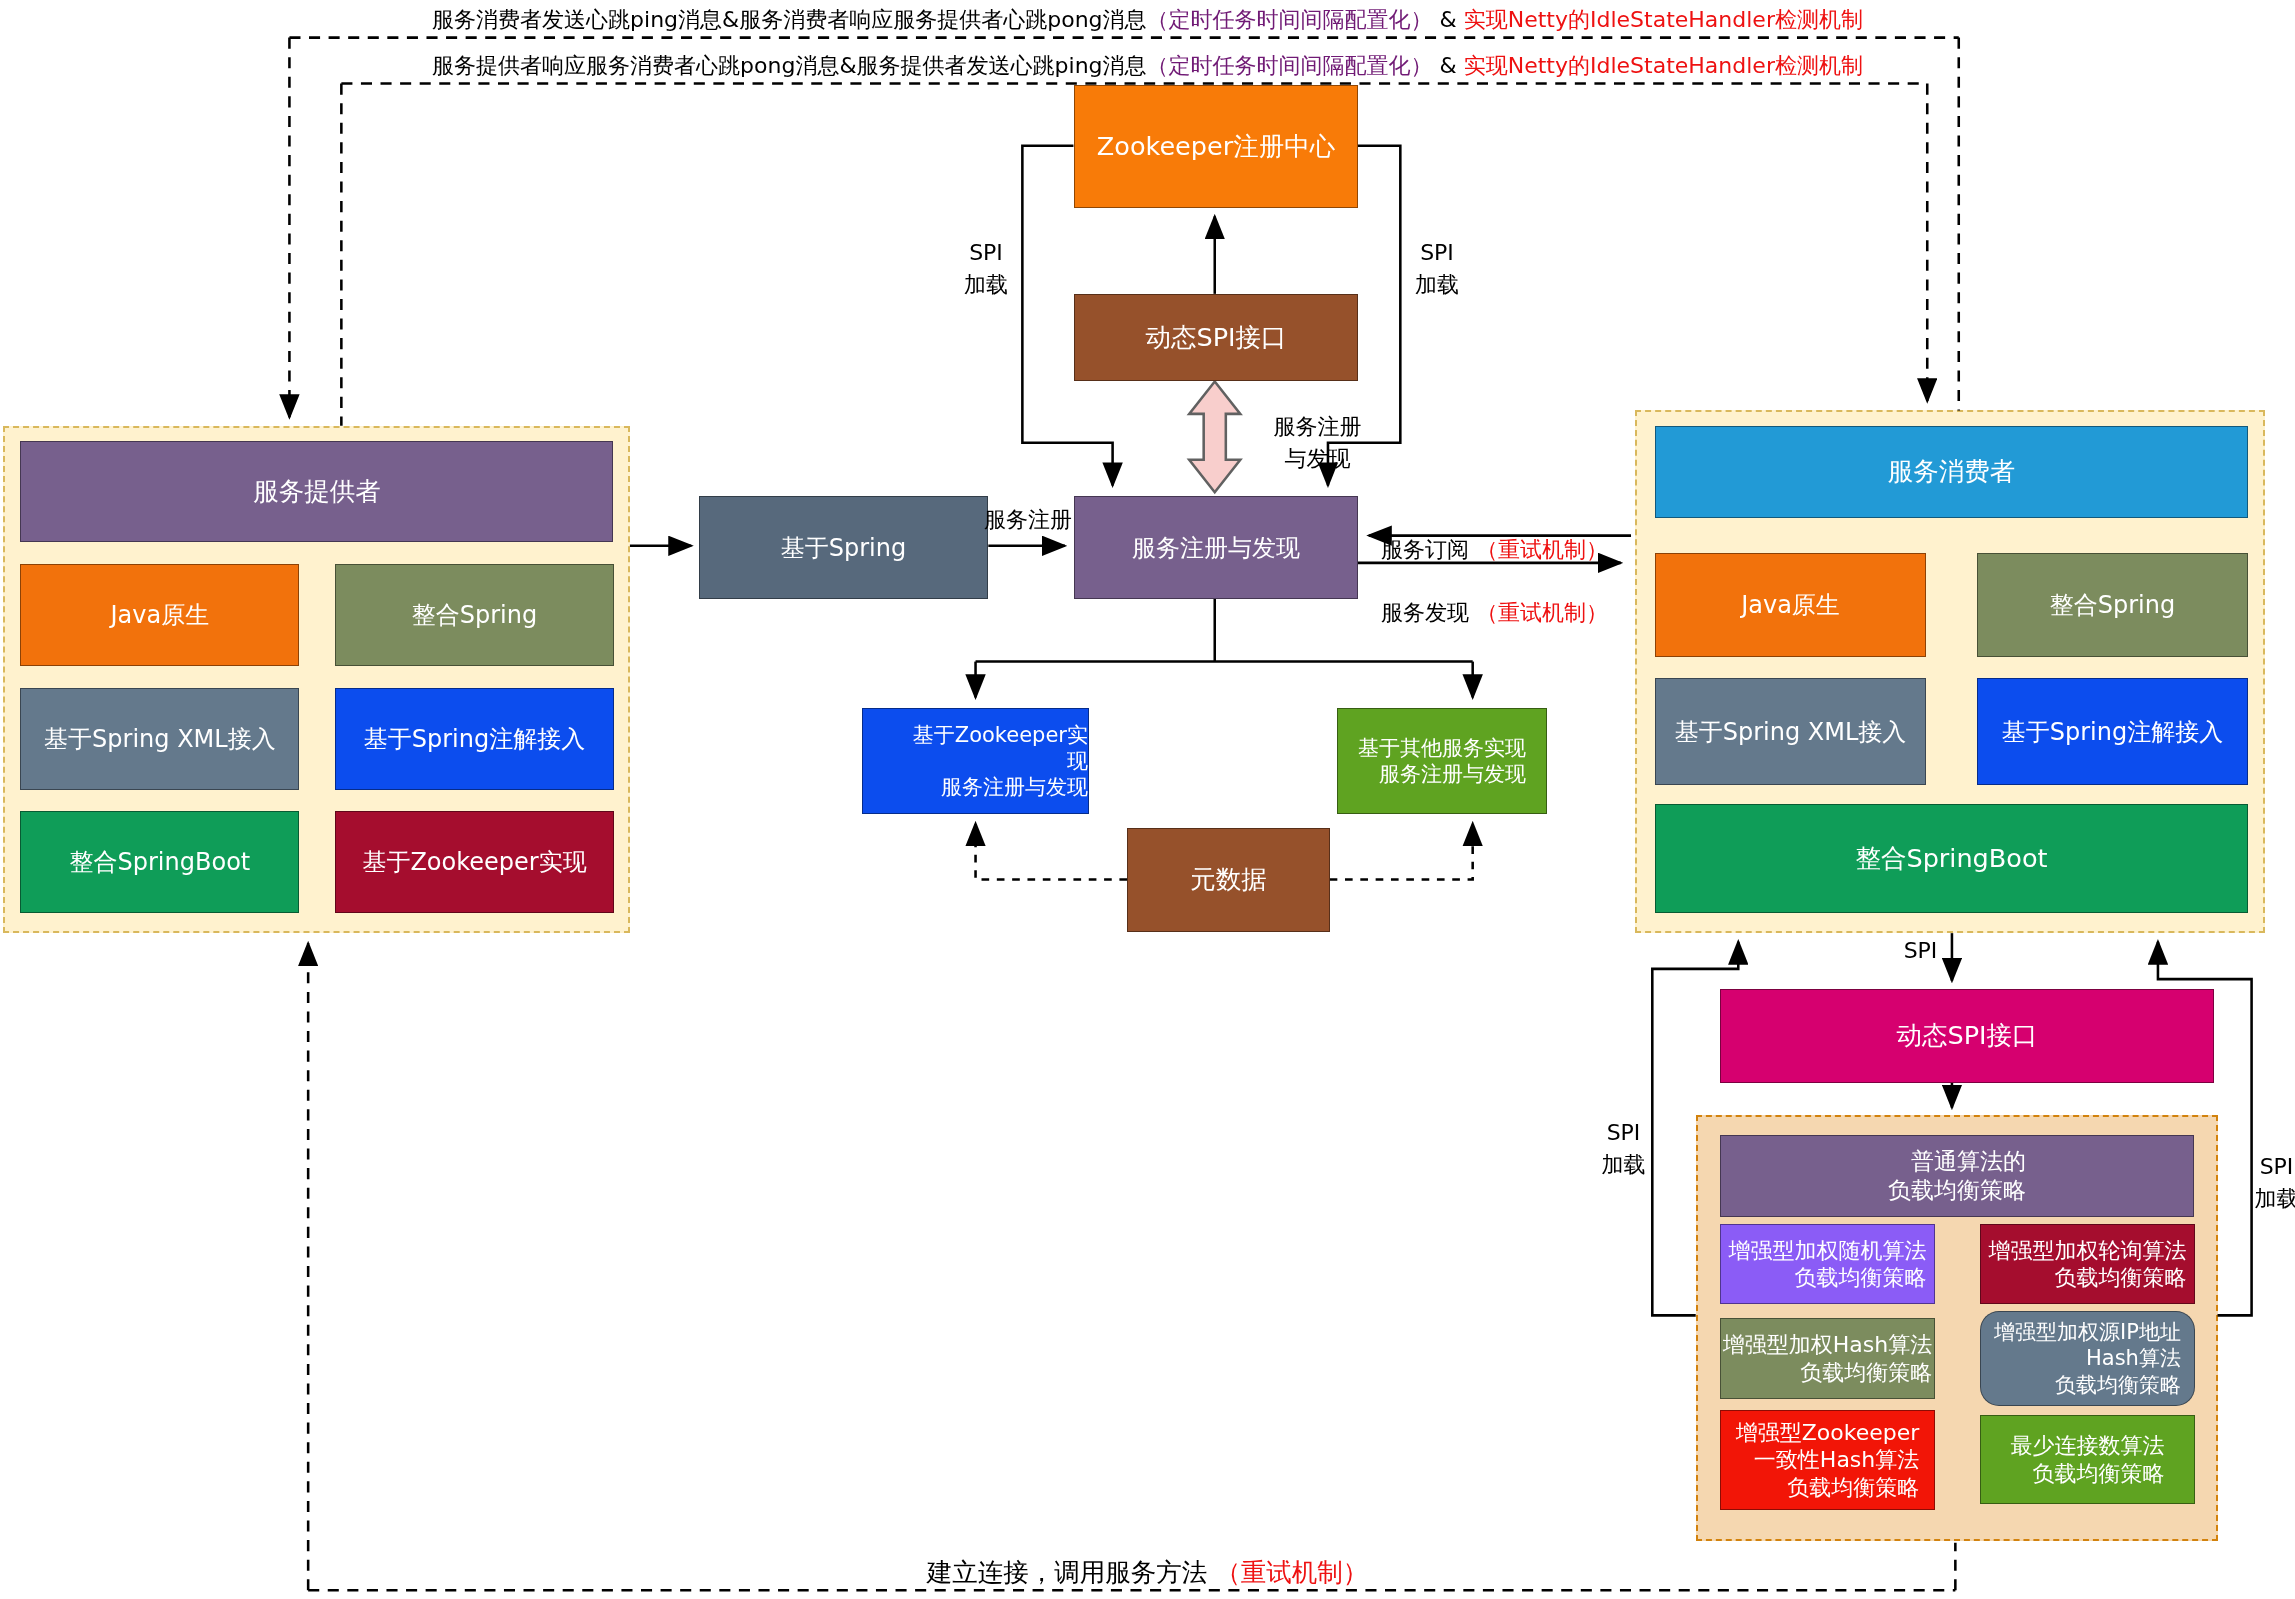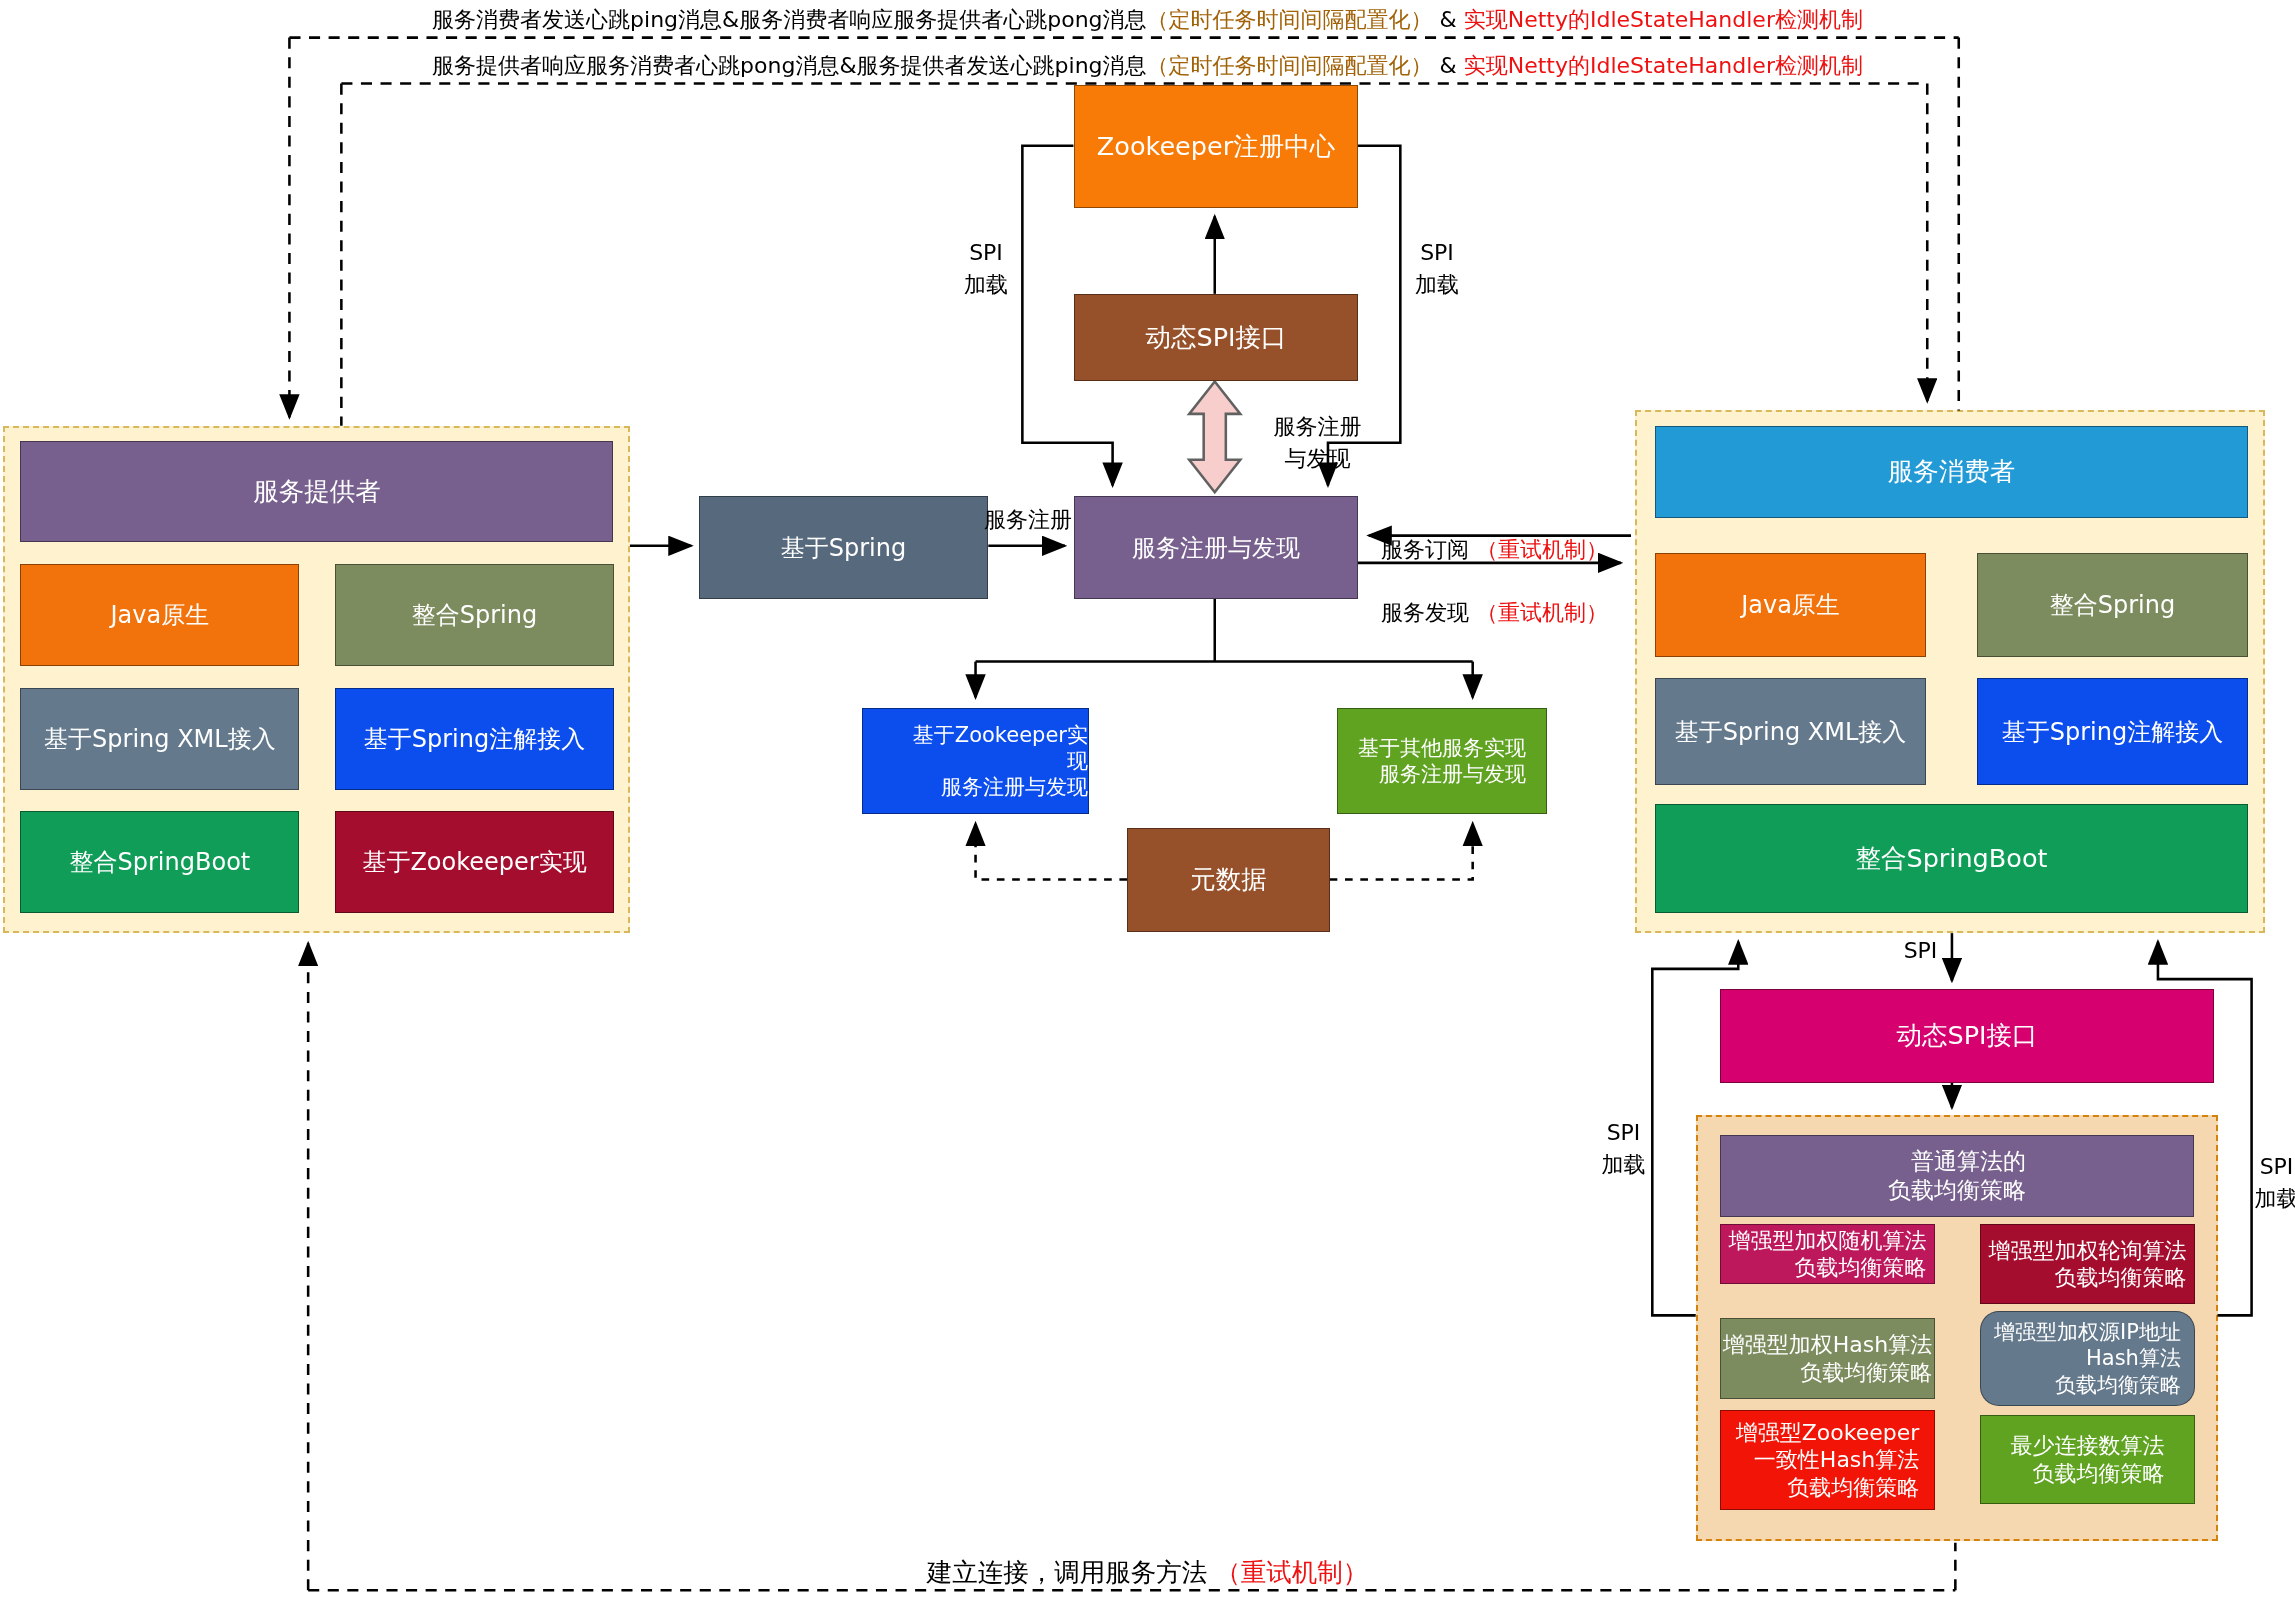--- a/index.html
+++ b/index.html
@@ -8,21 +8,21 @@
   .panel{position:absolute;box-sizing:border-box;border:2.6px dashed #D9B85C;background:#FFF2CE;}
   .panel.lb{border:2.6px dashed #D2820D;background:#F5D7B0;}
   .box{position:absolute;box-sizing:border-box;border:1.7px solid rgba(0,0,0,.42);
        display:flex;align-items:center;justify-content:center;text-align:right;
        color:#fff;white-space:pre-line;line-height:1.25;}
   .lbl{position:absolute;color:#000;white-space:pre-line;text-align:center;line-height:1.45;}.f25{font-size:21px}.f26{font-size:22px}.f27{font-size:23px}
   .f28{font-size:24px}.f30{font-size:25.5px}
   svg.wires{position:absolute;left:0;top:0;z-index:2;}
   .panel{z-index:1;} .box{z-index:3;} .lbl{z-index:4;}
   .hbline{position:absolute;left:0;right:0;text-align:center;font-size:22px;z-index:4;}
-  .blue-seg{color:#a16207;} .red-seg{color:#EE1111;} .black-seg{color:#000;}
+  .blue-seg{color:#701a75;} .red-seg{color:#EE1111;} .black-seg{color:#000;}
 </style>
 </head>
 <body>
 
 <div id="canvas">
 
   <div class="hbline" style="top:5.1px">
     <span class="black-seg">服务消费者发送心跳ping消息&amp;服务消费者响应服务提供者心跳pong消息</span><span class="blue-seg">（定时任务时间间隔配置化）</span><span class="black-seg"> &amp; </span><span class="red-seg">实现Netty的IdleStateHandler检测机制</span>
   </div>
   <div class="hbline" style="top:51px">
@@ -99,21 +99,21 @@
   <div class="box f28" style="left: 1074px; top: 496px; width: 284px; height: 103px; background-color: rgb(119, 96, 141);">服务注册与发现</div>
   <div class="box f25" style="left: 862px; top: 708px; width: 227px; height: 106px; background-color: rgb(12, 77, 238); padding-left: 40px;">基于Zookeeper实现
 服务注册与发现</div>
   <div class="box f25" style="left: 1337px; top: 708px; width: 210px; height: 106px; background-color: rgb(95, 163, 33);">基于其他服务实现
 服务注册与发现</div>
   <div class="box f30" style="left: 1127px; top: 828px; width: 203px; height: 104px; background-color: rgb(150, 81, 43);">元数据</div>
 
   <div class="box f30" style="left: 1720px; top: 989px; width: 494px; height: 94px; background-color: rgb(214, 0, 111);">动态SPI接口</div>
   <div class="box f27" style="left: 1720px; top: 1135px; width: 474px; height: 82px; background-color: rgb(119, 96, 141);">普通算法的
 负载均衡策略</div>
-  <div class="box f26" style="left: 1720px; top: 1224px; width: 215px; height: 60px; background-color: #be185d;">增强型加权随机算法
+  <div class="box f26" style="left: 1720px; top: 1224px; width: 215px; height: 80px; background-color: #8b5cf6;">增强型加权随机算法
 负载均衡策略</div>
   <div class="box f26" style="left: 1980px; top: 1224px; width: 215px; height: 80px; background-color: rgb(165, 13, 46);">增强型加权轮询算法
 负载均衡策略</div>
   <div class="box f26" style="left: 1720px; top: 1318px; width: 215px; height: 81px; background-color: rgb(124, 140, 94);">增强型加权Hash算法
 负载均衡策略</div>
   <div class="box f25" style="left: 1980px; top: 1311px; width: 215px; height: 95px; background-color: rgb(100, 121, 140); border-radius: 19px;">增强型加权源IP地址
 Hash算法
 负载均衡策略</div>
   <div class="box f26" style="left: 1720px; top: 1410px; width: 215px; height: 100px; background-color: rgb(242, 21, 7);">增强型Zookeeper
 一致性Hash算法

